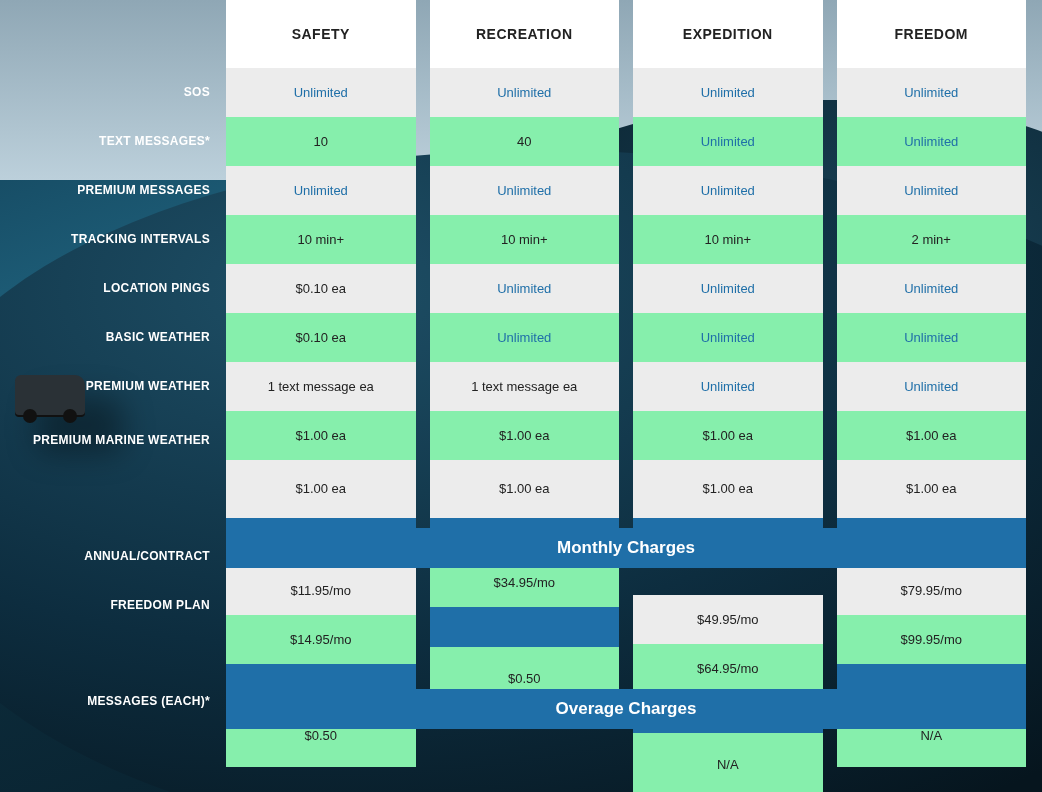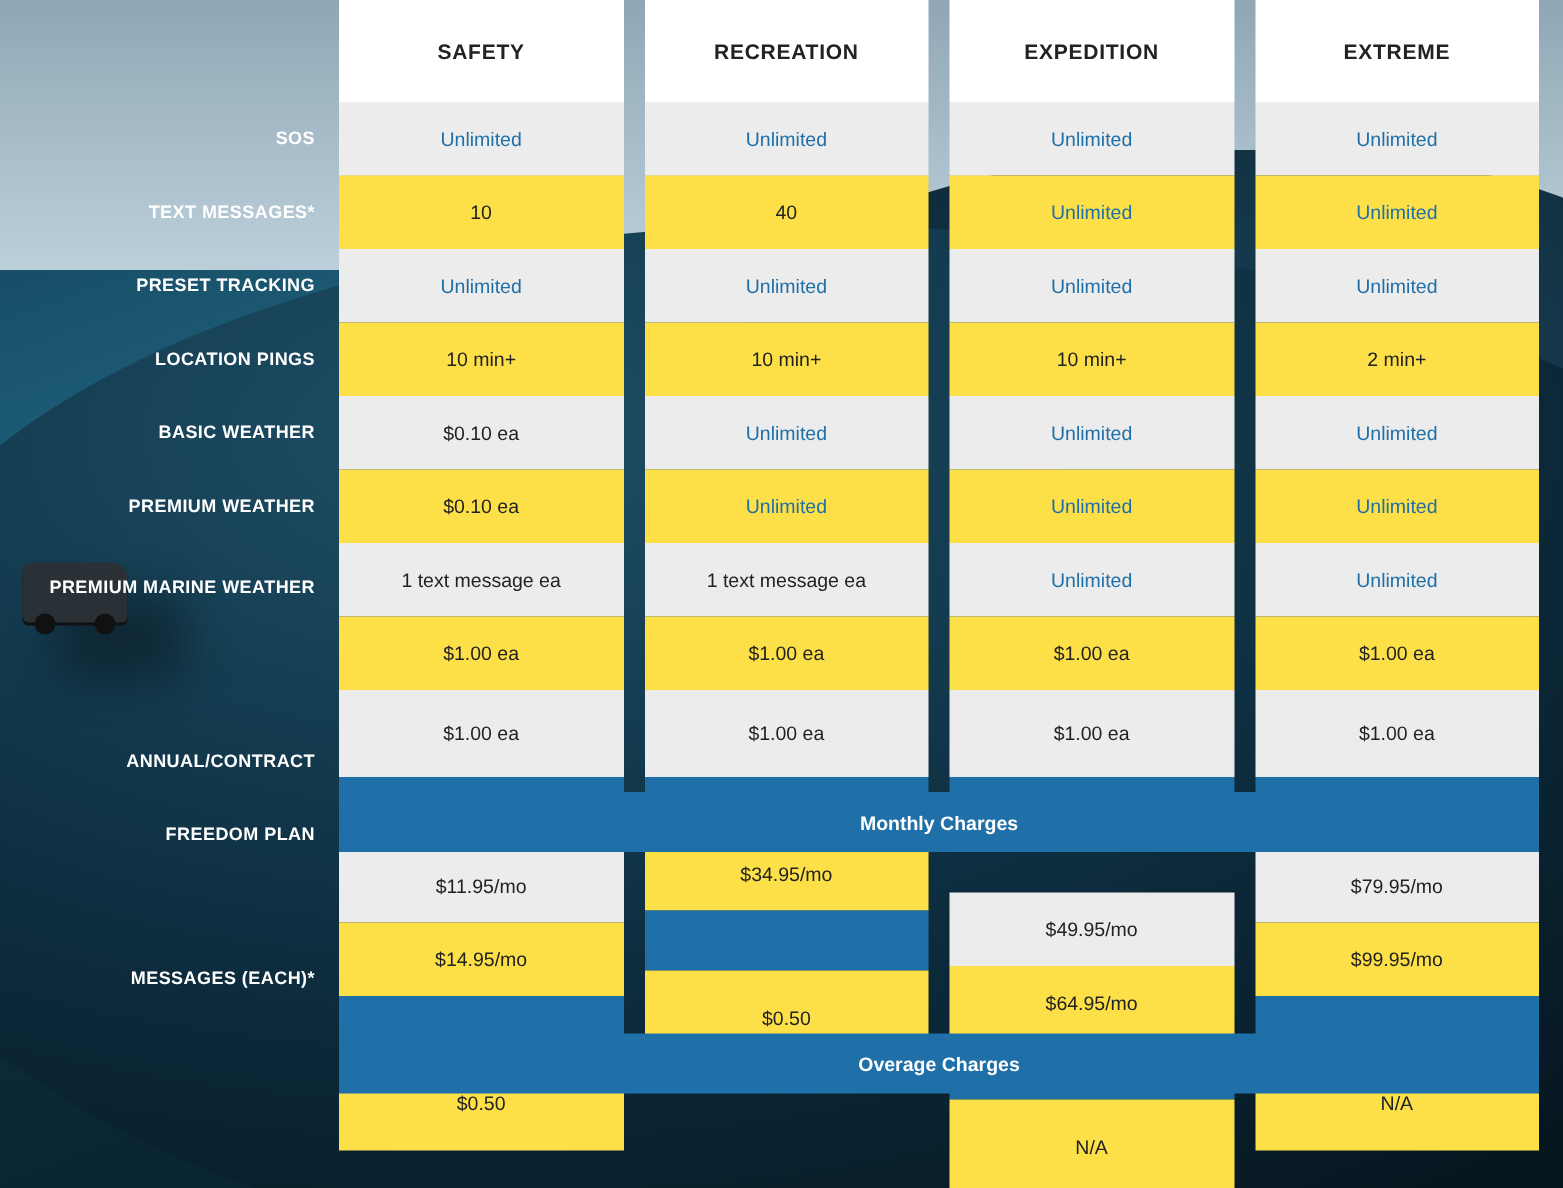--- a/index.html
+++ b/index.html
@@ -68,21 +68,21 @@
     background: #fff;
     display:flex; align-items:center; justify-content:center;
     font-weight:700; font-size:14px; letter-spacing:0.5px;
     color:#222;
   }
   .labels-col .head-cell { background: transparent; }
   .row-cell {
     height: 49px;
     display:flex; align-items:center; justify-content:center;
     font-size:13px;
-    background:#fde047;
+    background:#86efac;
     color:#222;
     text-align:center;
     padding: 0 6px;
     line-height:1.2;
   }
   .row-cell.shade { background:#ececec; }
   .labels-col .row-cell {
     background: transparent;
     color:#fff;
     justify-content:flex-end;
@@ -105,21 +105,21 @@
   }
   .labels-col .section-bar { background:transparent; color:transparent; }
   .full-bar {
     position:absolute;
     left:226px;
     right:16px;
     height:40px;
     background:#1f6fa8;
     color:#fff;
     display:flex;align-items:center;justify-content:center;
-    font-weight:700;font-size:13px;
+    font-weight:700;font-size:17px;
     z-index:2;
   }
   #bar1 { top: 528px; }
   #bar2 { top: 689px; }
 
   .row-cell.last { height:63px; }
   .labels-col .row-cell.last { height:63px; }
 </style>
 </head>
 <body>
@@ -128,21 +128,22 @@
 <div class="bg-dune2"></div>
 <div class="bg-dune1"></div>
 <div class="bg-car"></div>
 
 <div class="wrap">
 
   <div class="labels-col">
     <div class="head-cell"></div>
     <div class="row-cell shade">SOS</div>
     <div class="row-cell">TEXT MESSAGES*</div>
-    <div class="row-cell shade">PRESET TRACKING</div>
+    <div class="row-cell shade">PREMIUM MESSAGES</div>
+    <div class="row-cell">TRACKING INTERVALS</div>
     <div class="row-cell">LOCATION PINGS</div>
     <div class="row-cell shade">BASIC WEATHER</div>
     <div class="row-cell">PREMIUM WEATHER</div>
     <div class="row-cell shade tall">PREMIUM MARINE WEATHER</div>
     <div class="section-bar"></div>
     <div class="row-cell shade" style="margin-top:23px">ANNUAL/CONTRACT</div>
     <div class="row-cell">FREEDOM PLAN</div>
     <div class="section-bar"></div>
     <div class="row-cell last">MESSAGES (EACH)*</div>
   </div>
@@ -196,21 +197,21 @@
       <div class="row-cell">$1.00 ea</div>
       <div class="row-cell shade tall">$1.00 ea</div>
       <div class="section-bar"></div>
       <div class="row-cell shade" style="margin-top:37px">$49.95/mo</div>
       <div class="row-cell">$64.95/mo</div>
       <div class="section-bar"></div>
       <div class="row-cell last">N/A</div>
     </div>
 
     <div class="plan-col">
-      <div class="head-cell">EXTREME</div>
+      <div class="head-cell">FREEDOM</div>
       <div class="row-cell shade unlimited">Unlimited</div>
       <div class="row-cell unlimited">Unlimited</div>
       <div class="row-cell shade unlimited">Unlimited</div>
       <div class="row-cell">2 min+</div>
       <div class="row-cell shade unlimited">Unlimited</div>
       <div class="row-cell unlimited">Unlimited</div>
       <div class="row-cell shade unlimited">Unlimited</div>
       <div class="row-cell">$1.00 ea</div>
       <div class="row-cell shade tall">$1.00 ea</div>
       <div class="section-bar"></div>

